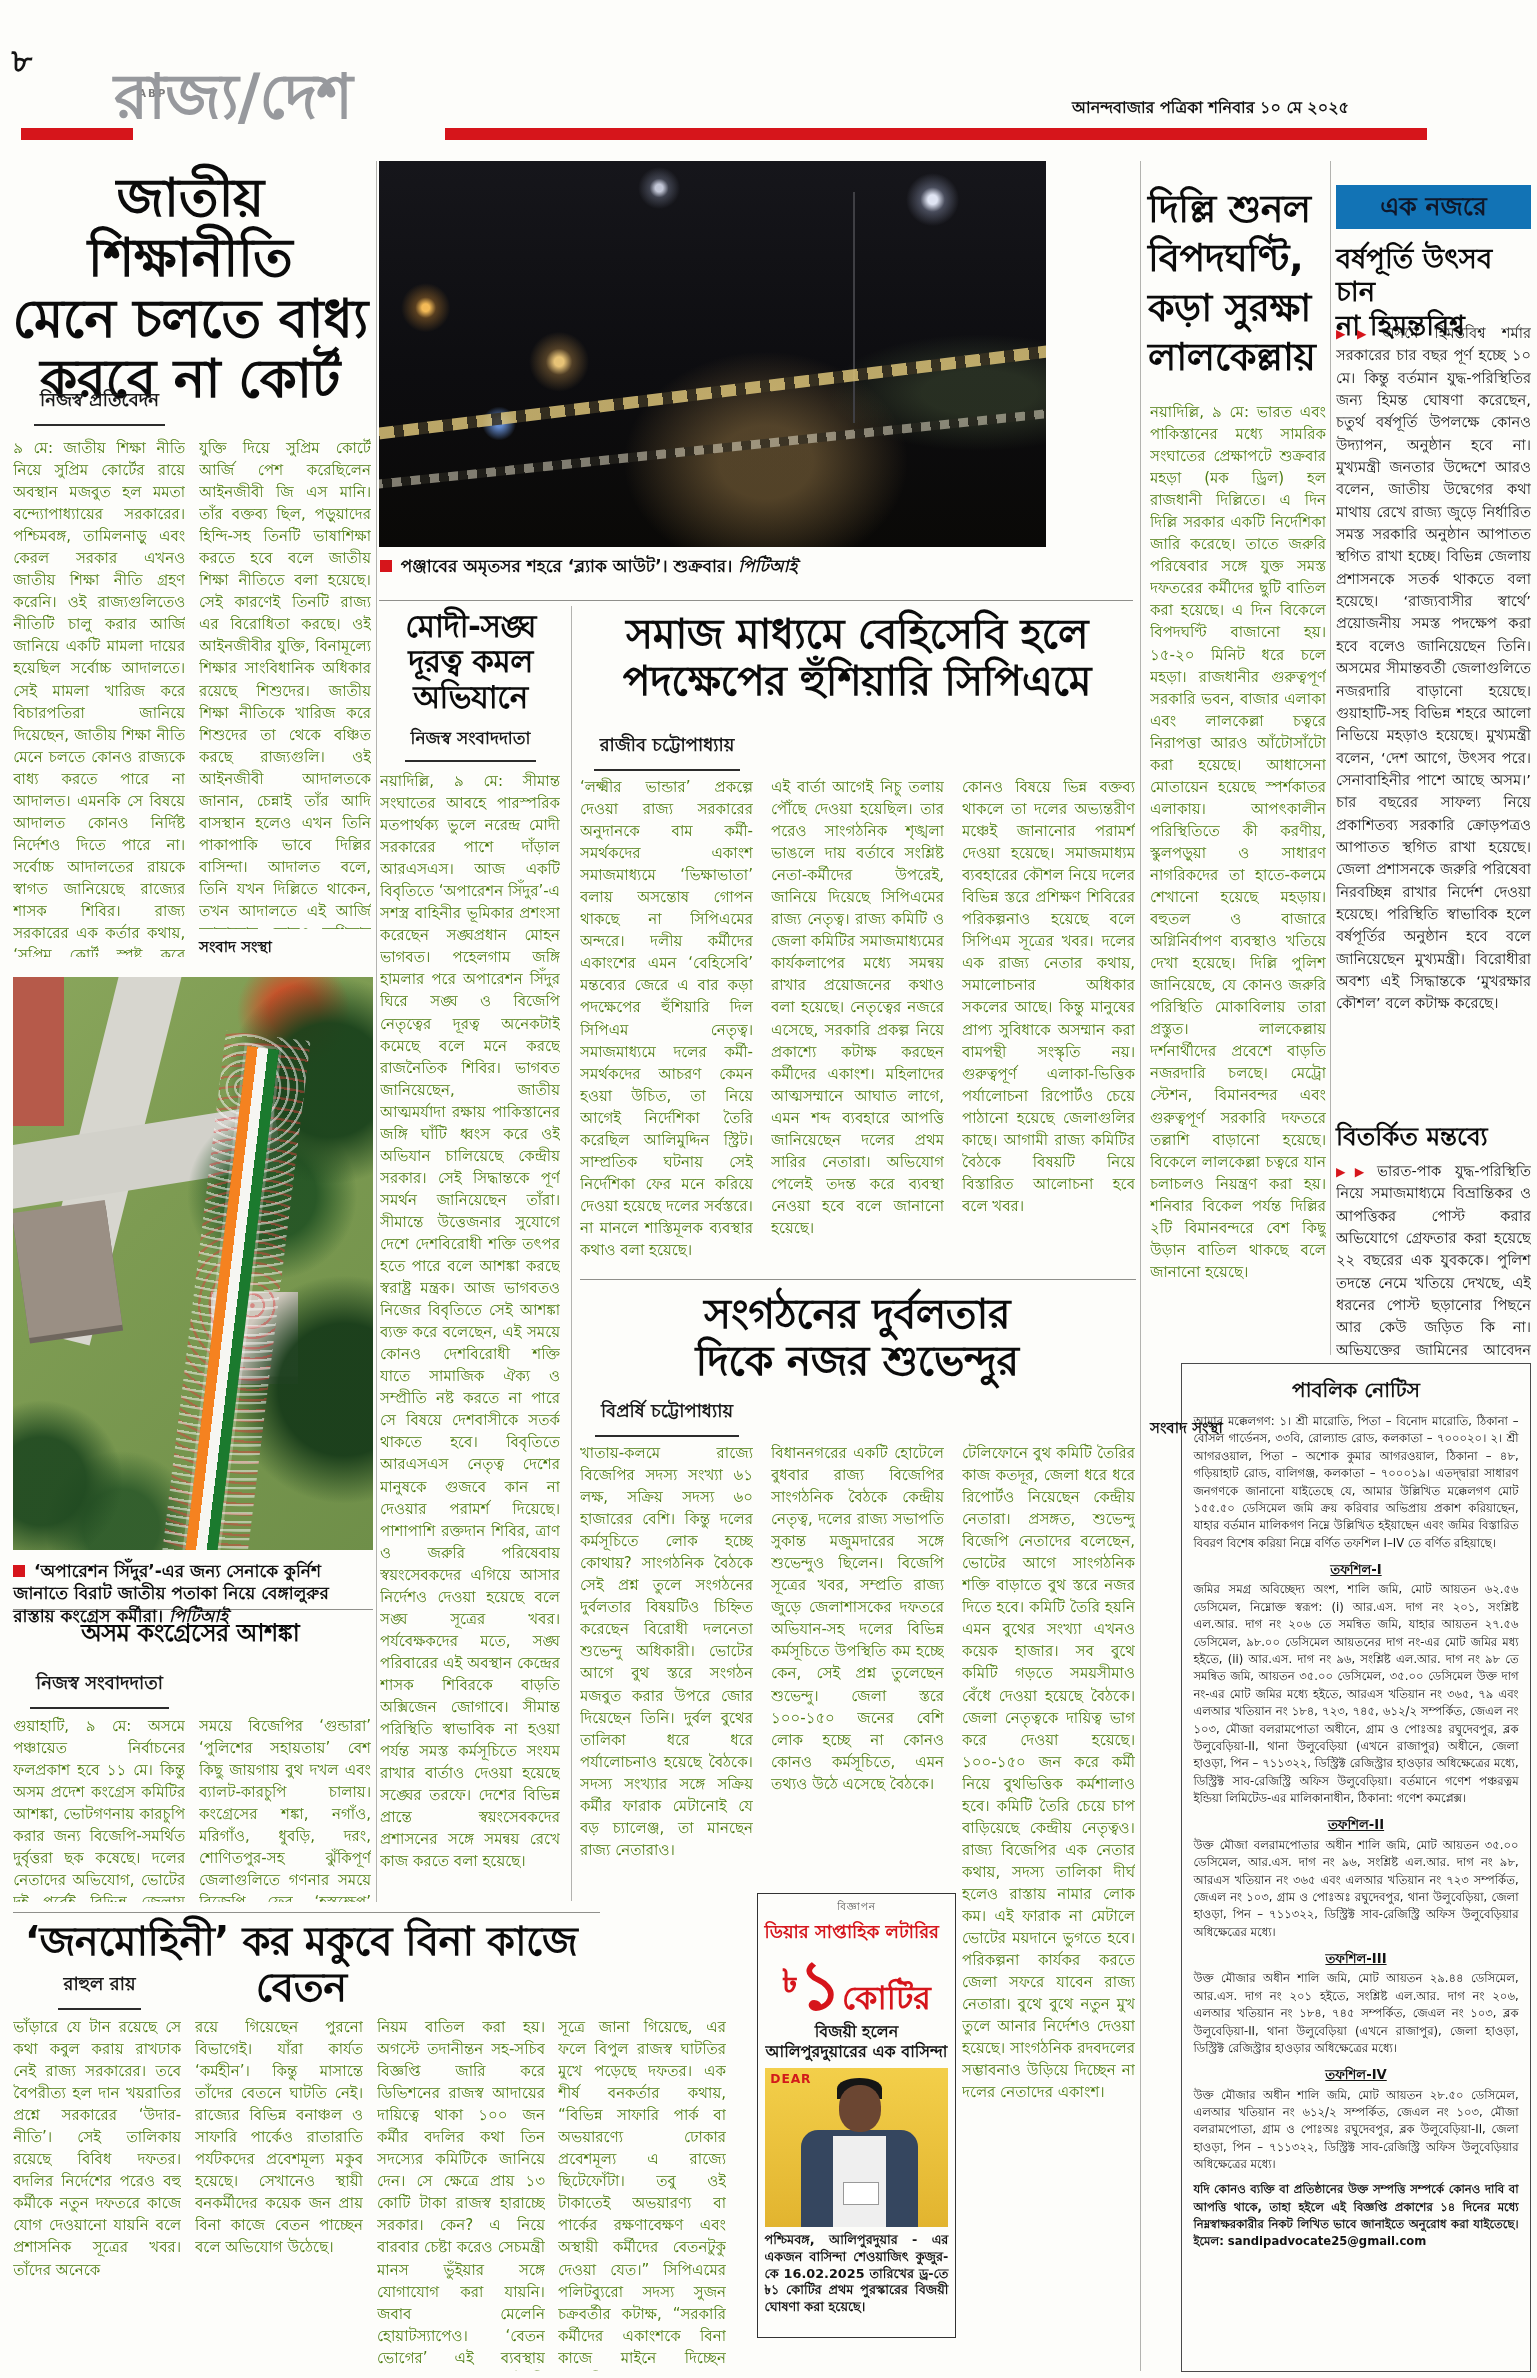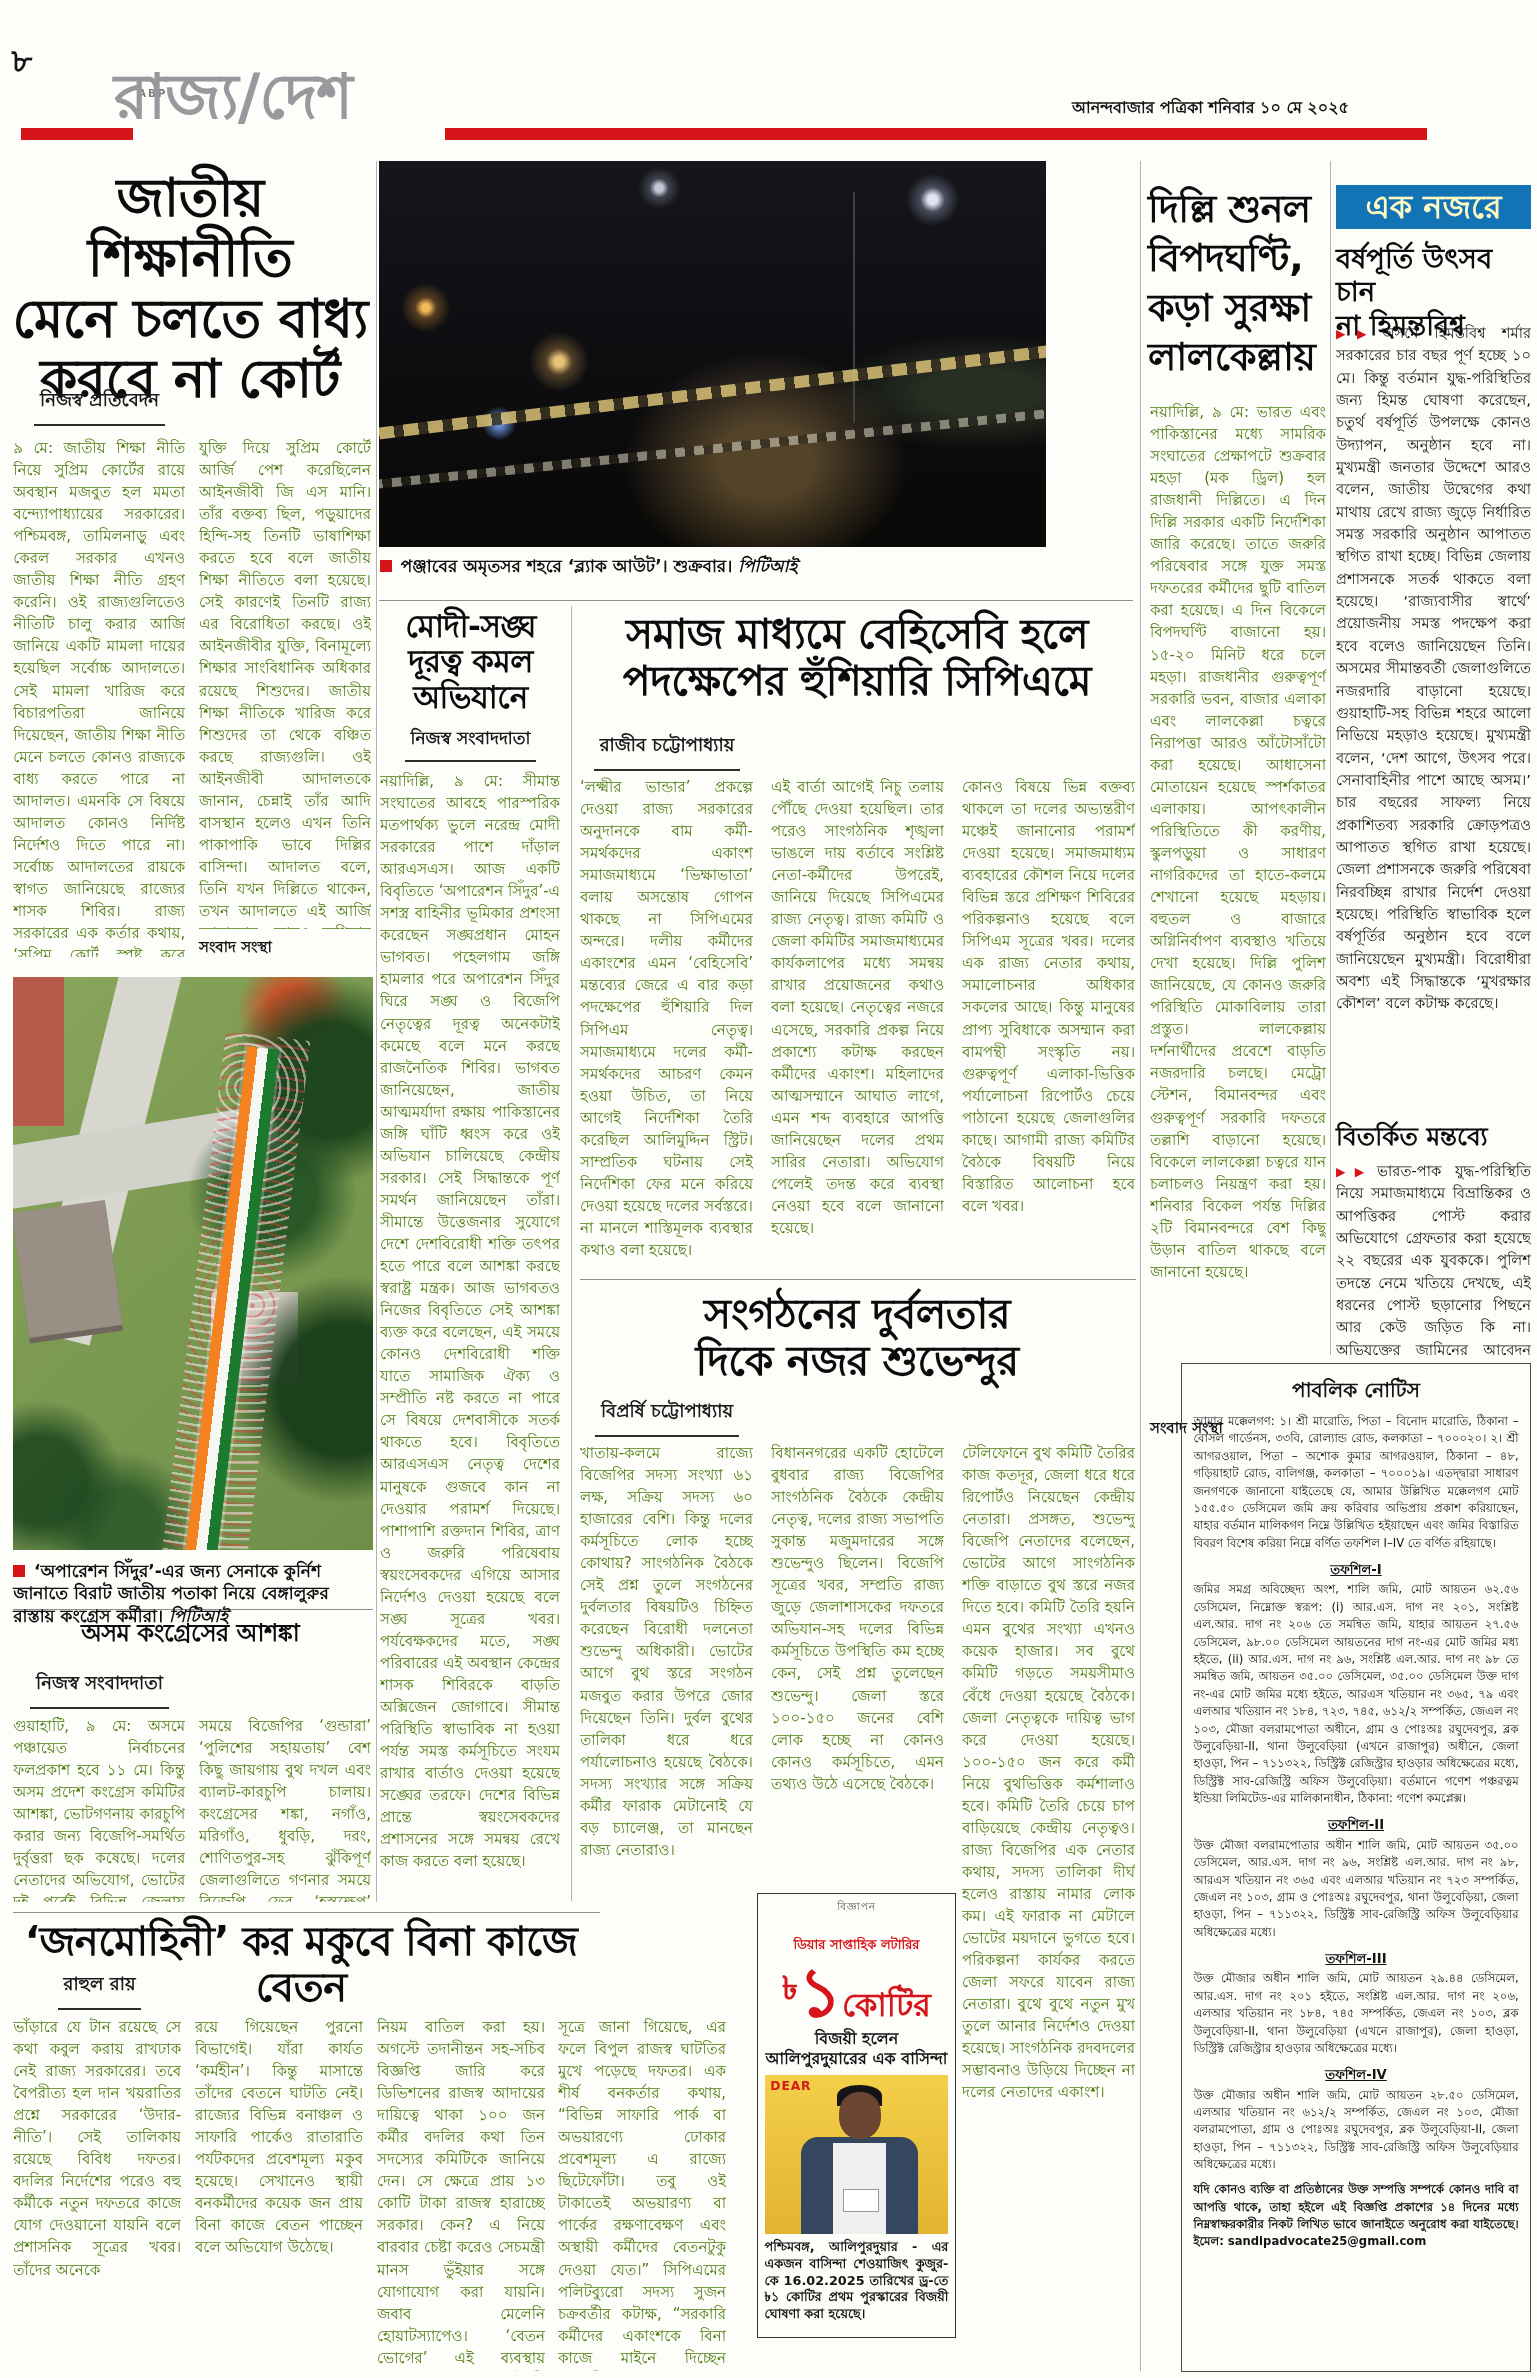--- a/index.html
+++ b/index.html
@@ -17,36 +17,36 @@
   .caption{position:absolute;font-weight:700;font-size:17px;line-height:1.32;color:#101010;}
   .caption .sq{display:inline-block;width:12.3px;height:12.3px;background:var(--red);margin-right:8.5px;}
   .caption em{font-style:italic;font-weight:700;}
   
   .pageno{position:absolute;left:11.4px;top:36px;font-size:32px;font-weight:700;}
   .mast-logo{position:absolute;left:138px;top:87px;font-size:10.4px;letter-spacing:1.9px;color:#7b7b7b;font-weight:700;}
   .masthead{position:absolute;left:114px;top:49px;font-size:62px;font-weight:800;color:#97999d;letter-spacing:-0.9px;}
   .redbar{position:absolute;height:12.3px;background:var(--red);}
   .dateline{position:absolute;left:994px;top:95px;width:433px;text-align:center;font-size:16px;font-weight:700;}
   .onb-title{position:absolute;left:1336px;top:185px;width:195px;height:44px;background:var(--blue);
-             color:#fef9c3;font-weight:800;font-size:32px;text-align:center;line-height:44px;}
+             color:#0f172a;font-weight:800;font-size:25px;text-align:center;line-height:44px;}
   .onb-item-head{position:absolute;font-weight:800;font-size:27.4px;line-height:1.22;white-space:pre-line;color:#0b0b0b;}
   .onb-body{position:absolute;overflow:hidden;font-size:14.7px;line-height:1.52;text-align:justify;}
   .bullet{color:var(--red);font-size:12.3px;margin-right:3.8px;}
   
   .notice{position:absolute;left:1181px;top:1363px;width:350px;height:1009px;border:1.9px solid #4a4a4a;
           box-sizing:border-box;padding:9.5px 11.4px;overflow:hidden;font-size:11.6px;line-height:1.5;text-align:justify;}
   .notice h3{margin:1.9px 0 7.6px;text-align:center;font-size:20px;}
   .notice h4{margin:7.6px 0 1.9px;text-align:center;font-size:13.2px;text-decoration:underline;}
   .notice p{margin:0 0 3.8px;}
   .notice .foot{margin-top:7.6px;font-weight:700;}
   
   .ad{position:absolute;left:757px;top:1893px;width:199px;height:445px;border:1.9px solid #333;
       box-sizing:border-box;padding:4.7px 6.6px;overflow:hidden;}
   .ad-label{text-align:center;font-size:10.4px;color:#555;letter-spacing:0.9px;}
-  .ad-line1{text-align:center;color:var(--red);font-weight:800;font-size:13px;margin-top:19px;}
+  .ad-line1{text-align:left;color:var(--red);font-weight:800;font-size:18px;margin-top:2px;}
   .ad-amount{text-align:center;color:var(--red);font-weight:800;line-height:1;margin:3.8px 0 1.9px;}
   .ad-amount .cur{font-size:32px;vertical-align:17px;}
   .ad-amount .big{font-size:68px;}
   .ad-amount .word{font-size:32px;}
   .ad-line2{text-align:center;font-weight:800;font-size:16px;line-height:1.25;}
   .ad-photo{position:relative;width:100%;height:159px;margin:5.7px 0 4.7px;background:linear-gradient(180deg,#f3cf4a,#e2b42f);overflow:hidden;}
   .ad-photo .dear{position:absolute;left:5.7px;top:3.8px;color:#d21a1a;font-weight:800;font-size:12.3px;letter-spacing:0.9px;}
   .man-head{position:absolute;left:74px;top:17px;width:42px;height:47px;border-radius:46%;background:#6b4632;}
   .man-hair{position:absolute;left:72px;top:9.5px;width:45px;height:21px;border-radius:50% 50% 0 0;background:#151515;}
   .man-body{position:absolute;left:36px;top:62px;width:117px;height:97px;border-radius:17px 17px 0 0;background:#35465f;}

